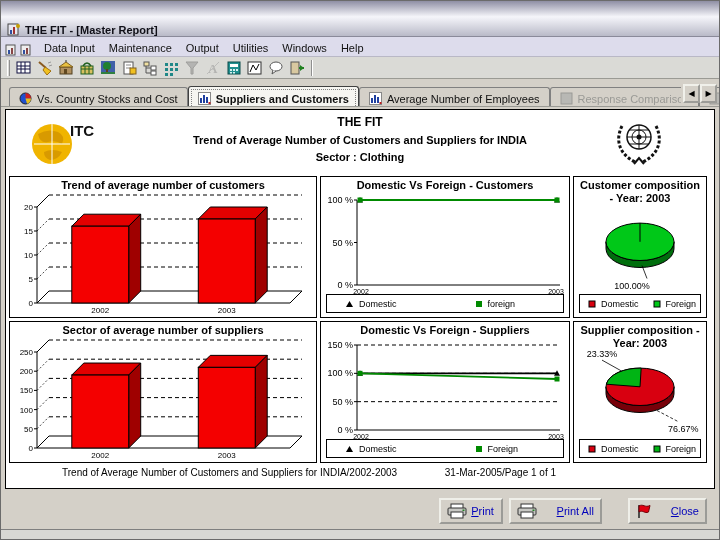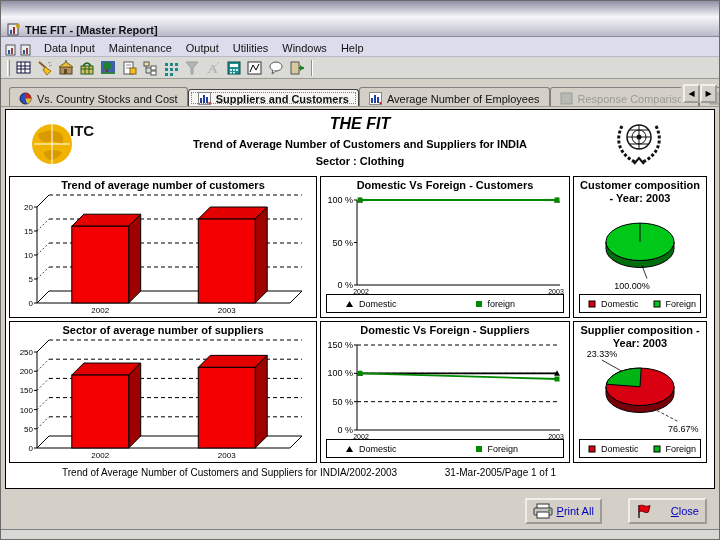--- a/index.html
+++ b/index.html
@@ -20,30 +20,30 @@
   
   .toolbar{height:22px;background:#dadad6;display:flex;align-items:center;padding:0 3px;gap:1px;border-bottom:1px solid #9a9a94;}
   .grip{width:3px;height:16px;border-left:1px solid #fff;border-right:1px solid #8f8f8f;margin:0 3px;}
   .tbtn{width:20px;height:19px;display:flex;align-items:center;justify-content:center;background:transparent;border:1px solid transparent;padding:0;}
   .tbtn.dis{filter:grayscale(1);opacity:.45;}
   .tsep{width:2px;height:16px;border-left:1px solid #8f8f8f;border-right:1px solid #fff;margin:0 3px;}
 
   
   .tabbar{height:28px;background:#d4d0c8;display:flex;align-items:center;padding:11px 0 0 8px;position:relative;overflow:hidden;border-bottom:1px solid #9a9a94;}
   .tab{height:22px;display:flex;align-items:center;gap:5px;padding:0 9px;border:1px solid #808080;border-bottom:none;border-radius:3px 3px 0 0;background:#d4d0c8;font-size:11px;white-space:nowrap;color:#111;}
-  .tab.active{background:#f6f5f1;font-weight:bold;height:18px;border-color:#404040;outline:1px dotted #808080;outline-offset:-4px;}
+  .tab.active{background:#f6f5f1;font-weight:bold;height:25px;border-color:#404040;outline:1px dotted #808080;outline-offset:-4px;}
   .tab.disabled{color:#9a9a96;}
   .tabscroll{position:absolute;right:2px;top:5px;display:flex;background:#d4d0c8;padding-left:2px;}
   .sbtn{width:17px;height:19px;font-size:8px;display:flex;align-items:center;justify-content:center;background:#d4d0c8;border:2px outset #f0f0ea;color:#000;padding:0;}
 
   
   .report{margin:2px 4px 0 4px;background:#fff;border:1px solid #000;height:380px;position:relative;}
   .rheader{height:66px;position:relative;}
   .rheader .titles{position:absolute;left:0;right:0;top:5px;text-align:center;color:#000;}
-  .rtitle{font-size:16px;font-weight:bold;margin-bottom:5px;font-style:italic;}
+  .rtitle{font-size:12px;font-weight:bold;margin-bottom:5px;}
   .rsub{font-size:11px;font-weight:bold;margin-bottom:5px;}
   .rsector{font-size:11px;font-weight:bold;}
   .itclogo{position:absolute;left:22px;top:6px;}
   .unlogo{position:absolute;right:46px;top:2px;}
 
   .chartgrid{display:grid;grid-template-columns:308px 250px 134px;grid-template-rows:142px 142px;gap:3px;padding:0 3px;}
   .cell{border:1px solid #000;background:#fff;display:flex;flex-direction:column;overflow:hidden;}
   .ctitle{text-align:center;font-weight:bold;font-size:11px;line-height:13px;padding-top:2px;color:#000;}
   .pietitle{font-size:11px;padding:2px 6px 0 6px;}
   .chost{flex:1;min-height:0;}
@@ -521,20 +521,29 @@
   </div>
 
   <div class="btnrow">
     <button class="btn">
       <svg width="21" height="16">
           <rect x="4" y="1" width="12" height="5" fill="#fff" stroke="#333"></rect>
           <rect x="1" y="5" width="18" height="7" rx="1" fill="#c8c8c4" stroke="#333"></rect>
           <rect x="4" y="9" width="12" height="6" fill="#fff" stroke="#333"></rect>
           <rect x="15.5" y="6.5" width="2" height="1.5" fill="#208020"></rect>
         </svg>
+      <span class="btn-label">Print</span>
+    </button>
+    <button class="btn">
+      <svg width="21" height="16">
+          <rect x="4" y="1" width="12" height="5" fill="#fff" stroke="#333"></rect>
+          <rect x="1" y="5" width="18" height="7" rx="1" fill="#c8c8c4" stroke="#333"></rect>
+          <rect x="4" y="9" width="12" height="6" fill="#fff" stroke="#333"></rect>
+          <rect x="15.5" y="6.5" width="2" height="1.5" fill="#208020"></rect>
+        </svg>
       <span class="btn-label">Print All</span>
     </button>
     <button class="btn close">
       <svg width="16" height="16">
           <line x1="3" y1="2" x2="3" y2="15" stroke="#222" stroke-width="1.5"></line>
           <path d="M3 3 C7 0.5 9 5 14 2.5 L12.5 9 C8.5 11 7 6.5 3 9 Z" fill="#e00010" stroke="#700008"></path>
         </svg>
       <span class="btn-label">Close</span>
     </button>
   </div>

